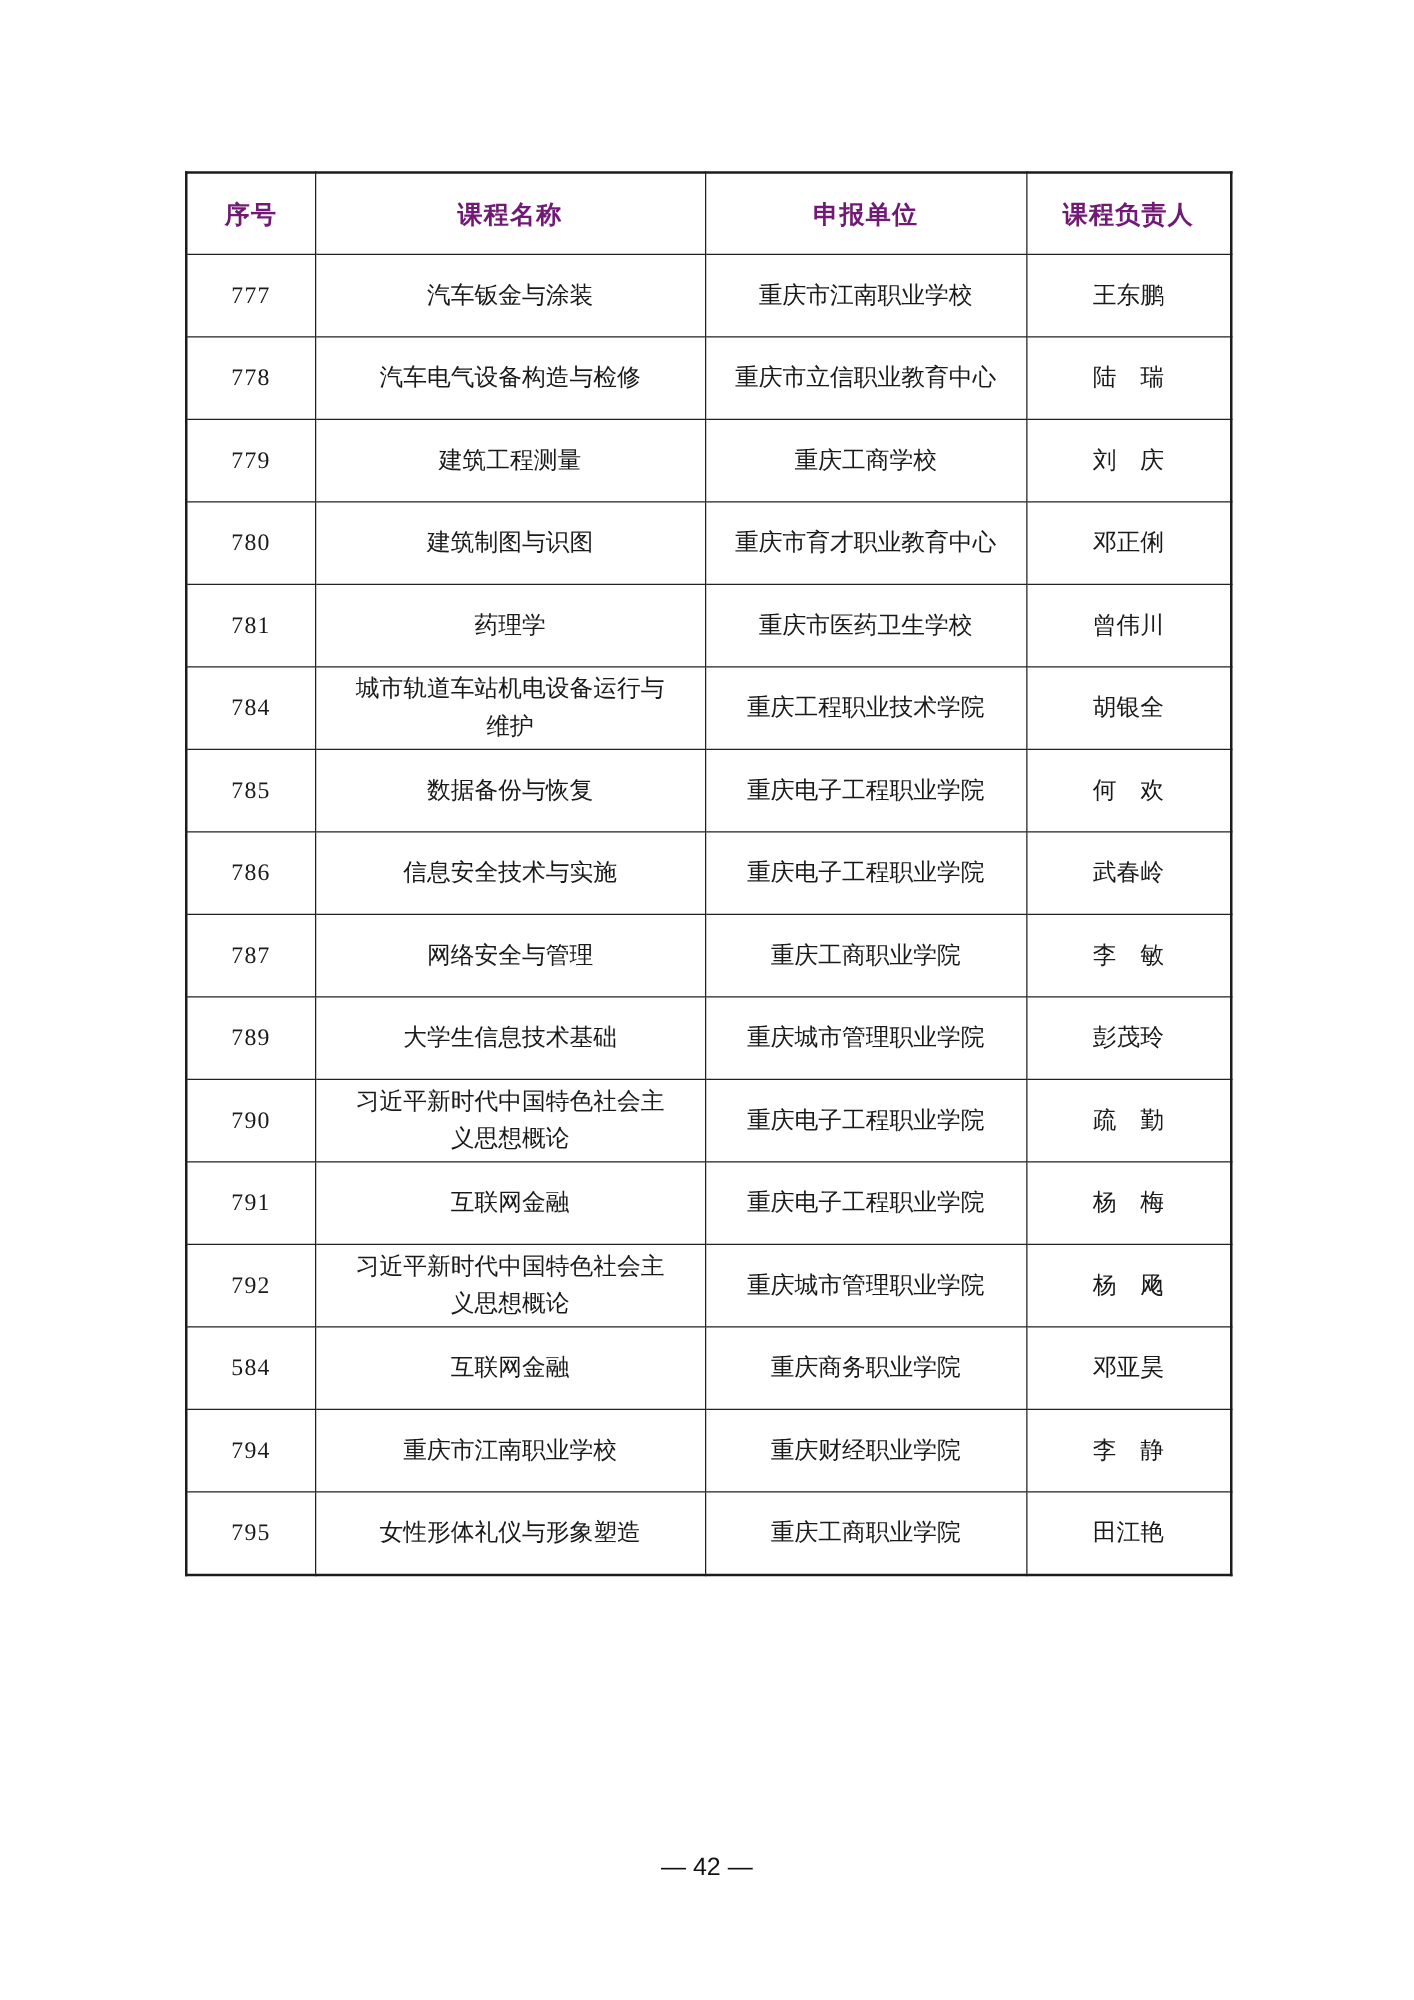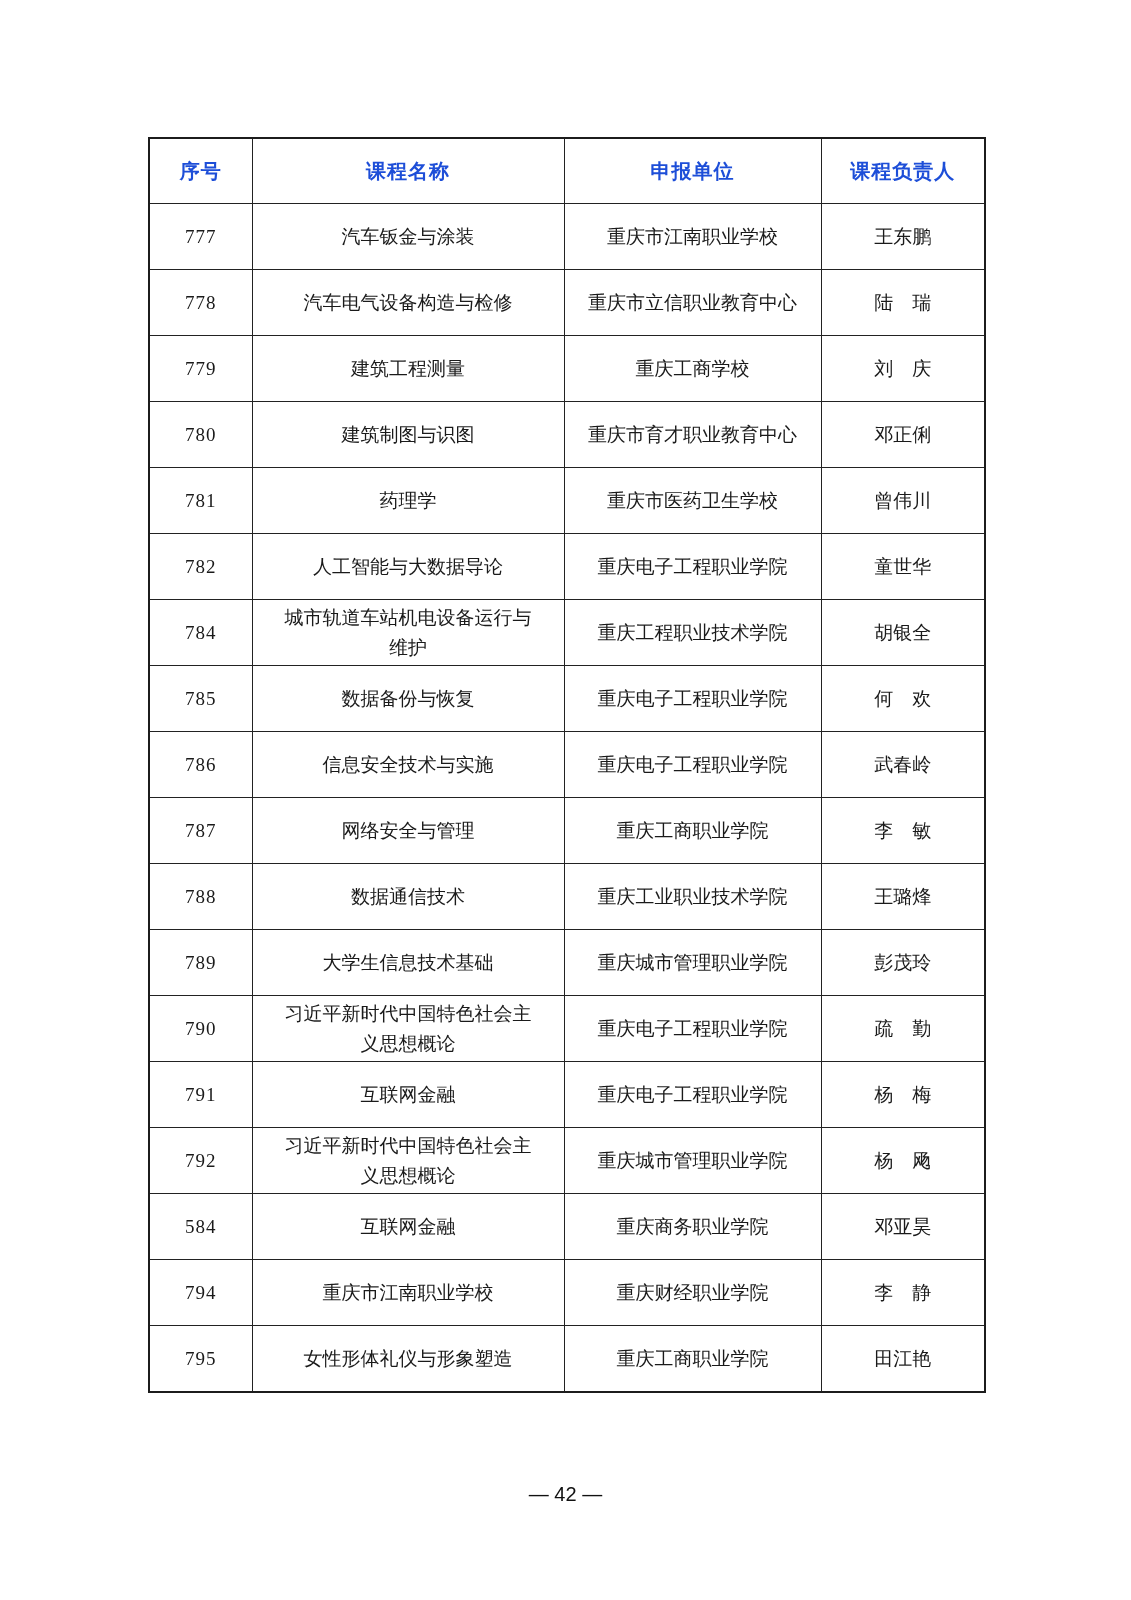--- a/index.html
+++ b/index.html
@@ -39,21 +39,21 @@
     vertical-align: middle;
     padding: 2px 6px;
     overflow: hidden;
   }
   table.course-table th {
     height: 60px;
     font-family: Liberation Mono, monospace;
     font-weight: bold;
     font-size: 20px;
     letter-spacing: 1px;
-    color: #1d4ed8;
+    color: #701a75;
   }
   table.course-table td {
     height: 61px;
     font-size: 19px;
     line-height: 30px;
     white-space: pre-line;
   }
   td.cell-no {
     font-family: "Liberation Serif", "DejaVu Serif", serif;
     font-size: 20px;
@@ -119,26 +119,20 @@
       <td class="cell-leader">邓正俐</td>
     </tr>
 
     <tr>
       <td class="cell-no">781</td>
       <td class="cell-course">药理学</td>
       <td class="cell-unit">重庆市医药卫生学校</td>
       <td class="cell-leader">曾伟川</td>
     </tr>
 
-    <tr>
-      <td class="cell-no">782</td>
-      <td class="cell-course">人工智能与大数据导论</td>
-      <td class="cell-unit">重庆电子工程职业学院</td>
-      <td class="cell-leader">童世华</td>
-    </tr>
 
 
     <tr>
       <td class="cell-no">784</td>
       <td class="cell-course">城市轨道车站机电设备运行与
 维护</td>
       <td class="cell-unit">重庆工程职业技术学院</td>
       <td class="cell-leader">胡银全</td>
     </tr>
 
@@ -156,26 +150,20 @@
       <td class="cell-leader">武春岭</td>
     </tr>
 
     <tr>
       <td class="cell-no">787</td>
       <td class="cell-course">网络安全与管理</td>
       <td class="cell-unit">重庆工商职业学院</td>
       <td class="cell-leader">李　敏</td>
     </tr>
 
-    <tr>
-      <td class="cell-no">788</td>
-      <td class="cell-course">数据通信技术</td>
-      <td class="cell-unit">重庆工业职业技术学院</td>
-      <td class="cell-leader">王璐烽</td>
-    </tr>
 
     <tr>
       <td class="cell-no">789</td>
       <td class="cell-course">大学生信息技术基础</td>
       <td class="cell-unit">重庆城市管理职业学院</td>
       <td class="cell-leader">彭茂玲</td>
     </tr>
 
     <tr>
       <td class="cell-no">790</td>

